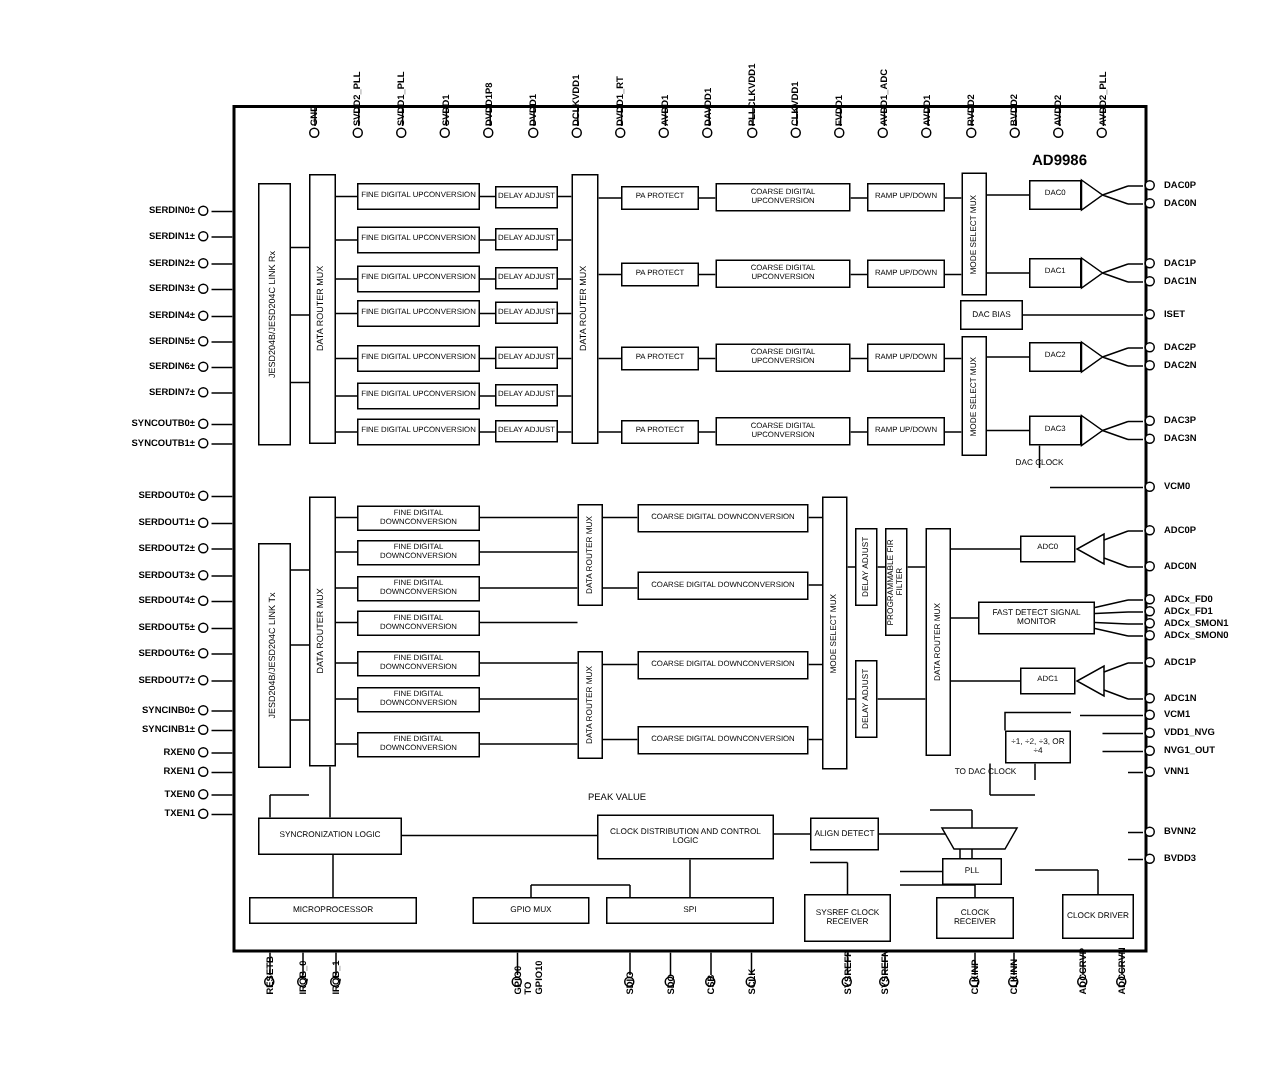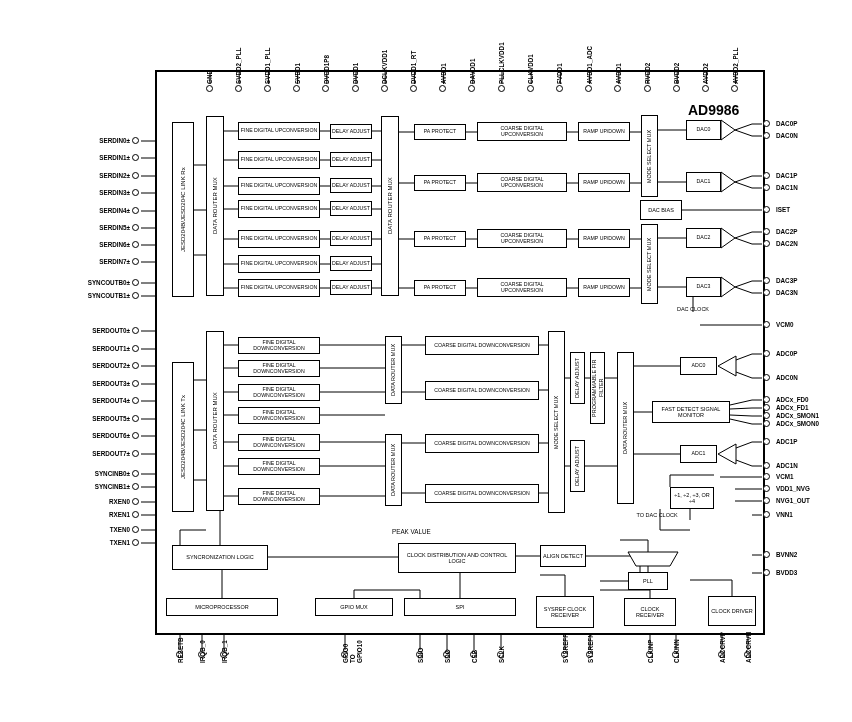--- a/index.html
+++ b/index.html
@@ -1,19 +1,19 @@
 <!DOCTYPE html>
 <html><head>
 <meta charset="utf-8">
 <style>
   html,body{margin:0;padding:0;background:#fff;}
   body{width:852px;height:722px;position:relative;font-family:"Liberation Sans",sans-serif;color:#000;overflow:hidden;}
   #stage{position:absolute;left:0;top:0;width:852px;height:722px;}
   .chip{position:absolute;left:155px;top:70px;width:610px;height:565px;border:2px solid #000;box-sizing:border-box;}
-  .chipname{position:absolute;left:688px;top:102px;font-size:14px;font-weight:bold;text-align:center;}
+  .chipname{position:absolute;left:688px;top:102px;font-size:10px;font-weight:bold;text-align:center;}
   .blk{position:absolute;border:1px solid #000;background:#fff;box-sizing:border-box;
        display:flex;align-items:center;justify-content:center;text-align:center;
        font-size:5.2px;line-height:1.15;padding:0 1px;}
   .blk.t6{font-size:6px;}
   .blk.t55{font-size:5.5px;}
   .blk.vert{writing-mode:vertical-rl;transform:rotate(180deg);}
   .lbl{position:absolute;font-size:6.3px;white-space:nowrap;}
   .pinL{position:absolute;font-size:6.3px;font-weight:bold;text-align:right;white-space:nowrap;}
   .pinR{position:absolute;font-size:6.3px;font-weight:bold;text-align:left;white-space:nowrap;}
   .pinT{position:absolute;font-size:6.3px;font-weight:bold;white-space:nowrap;transform-origin:left bottom;transform:rotate(-90deg);}

